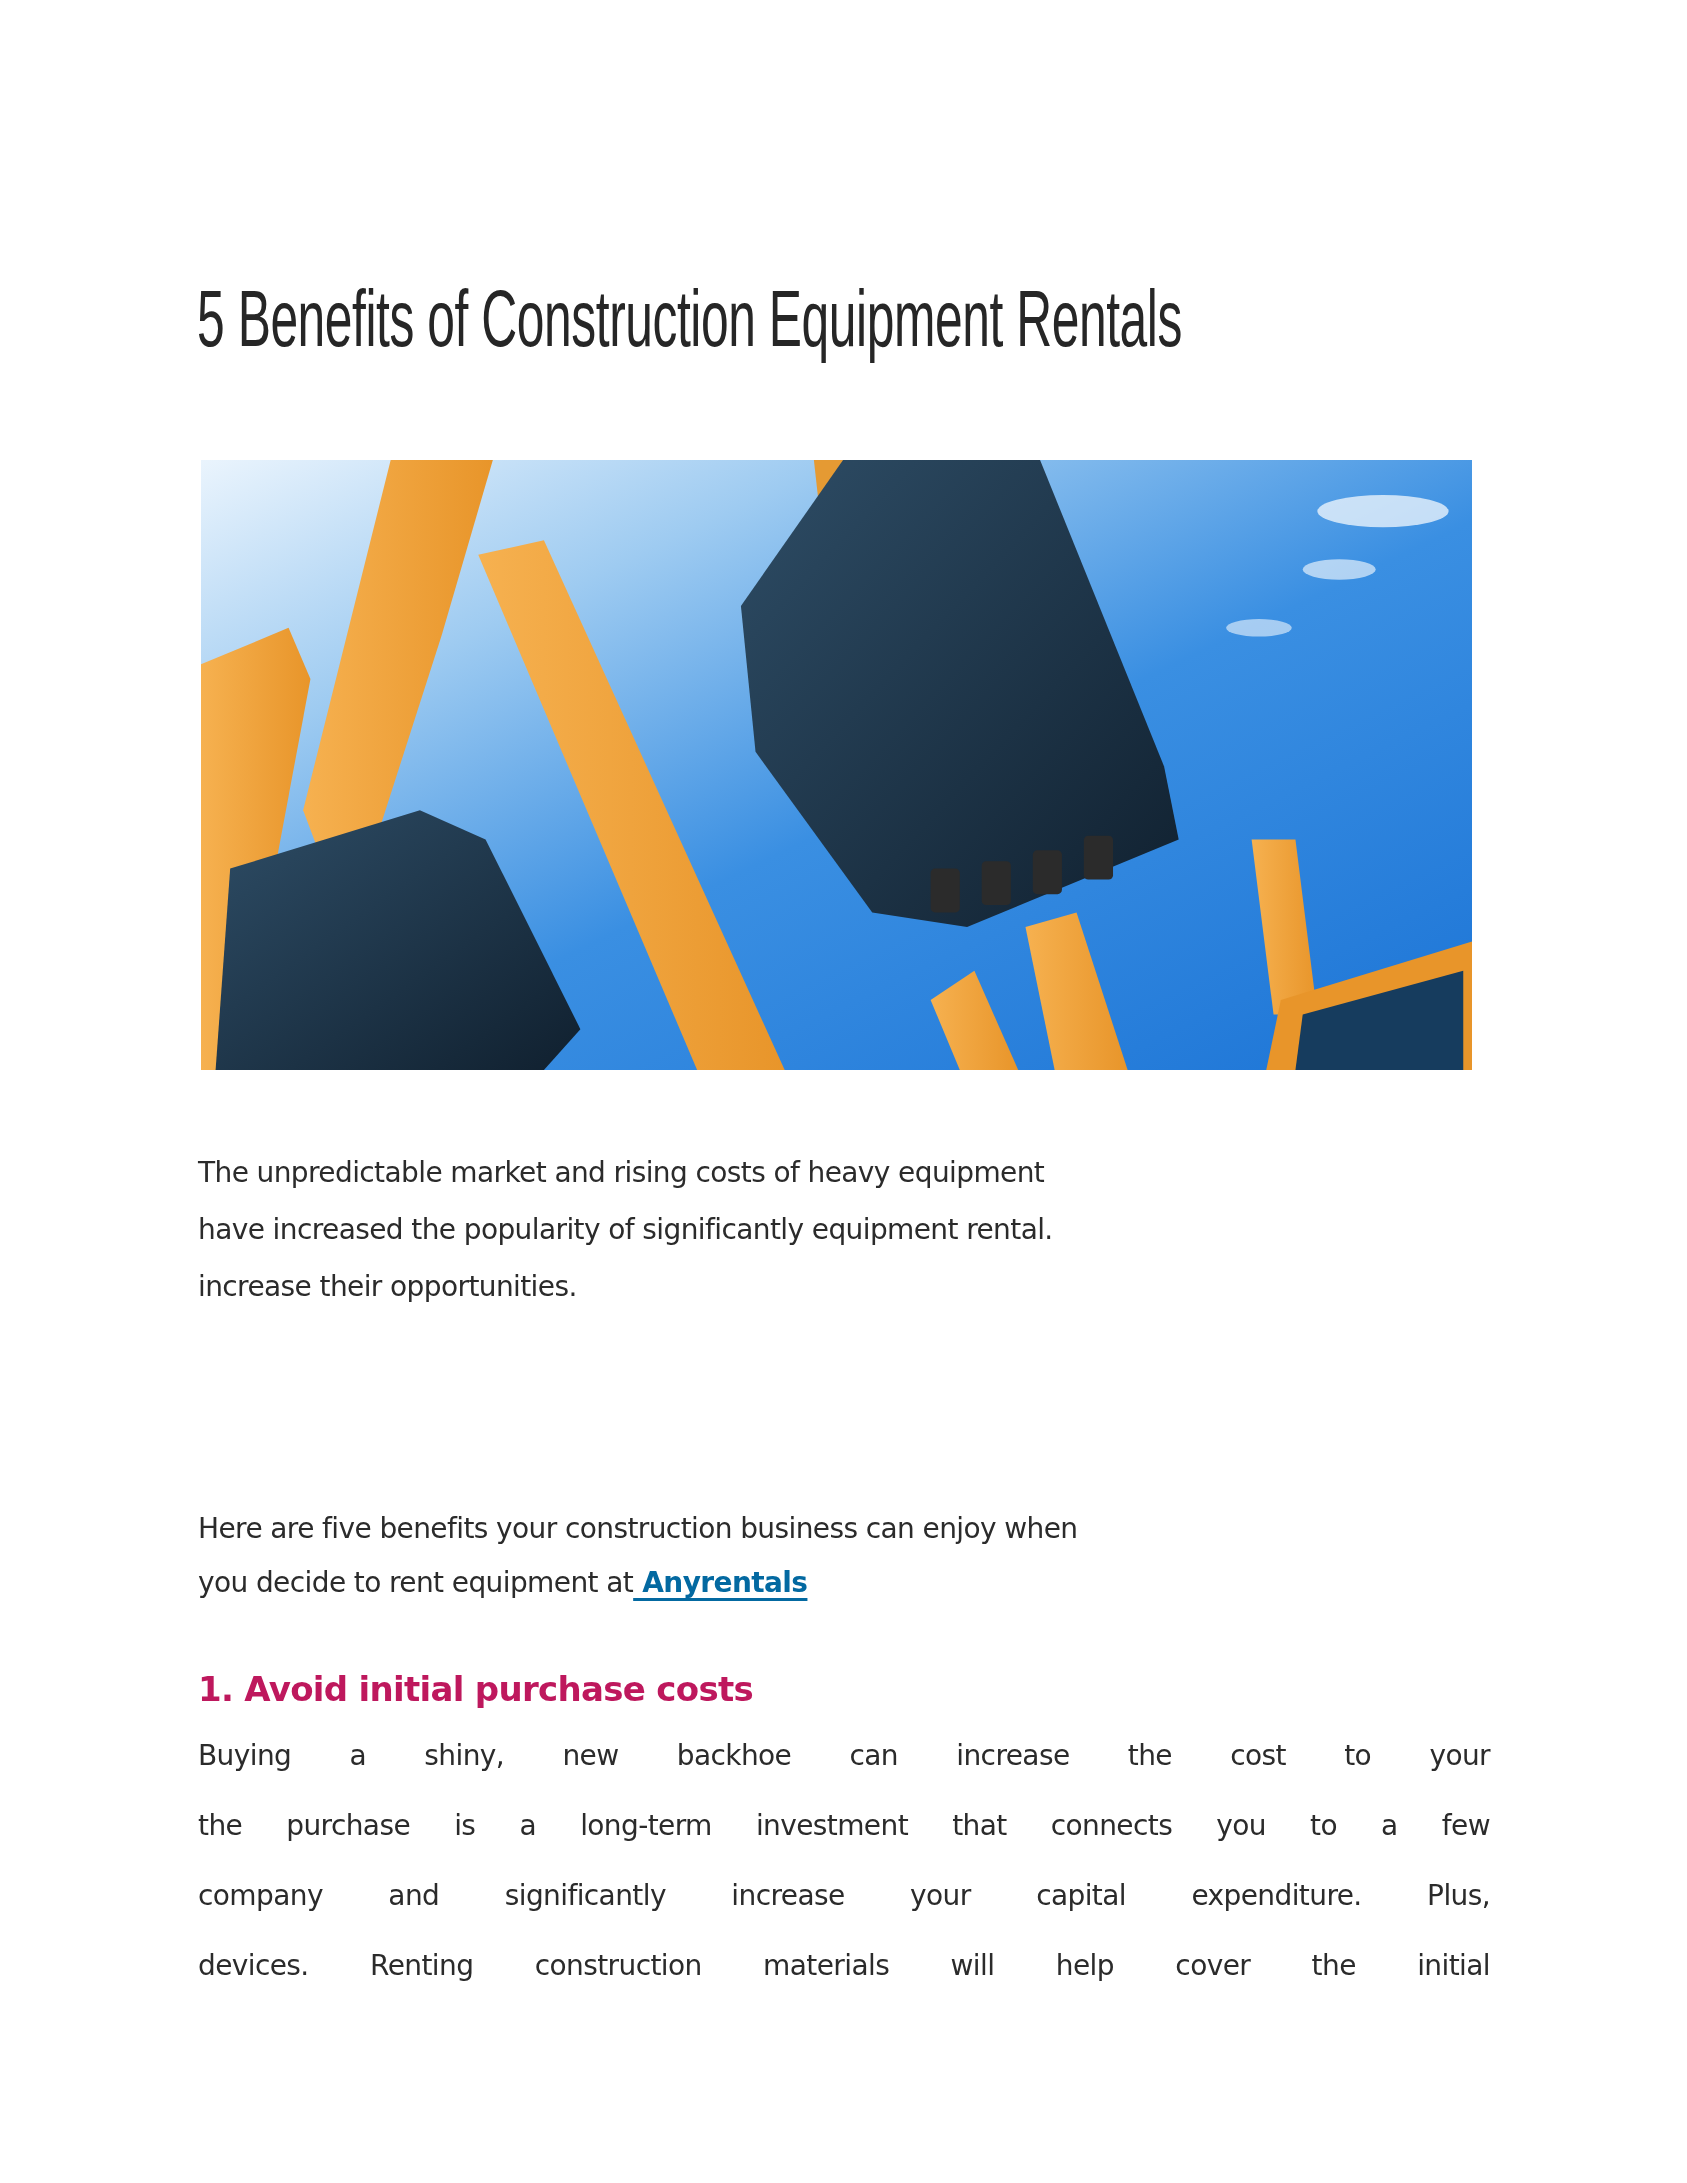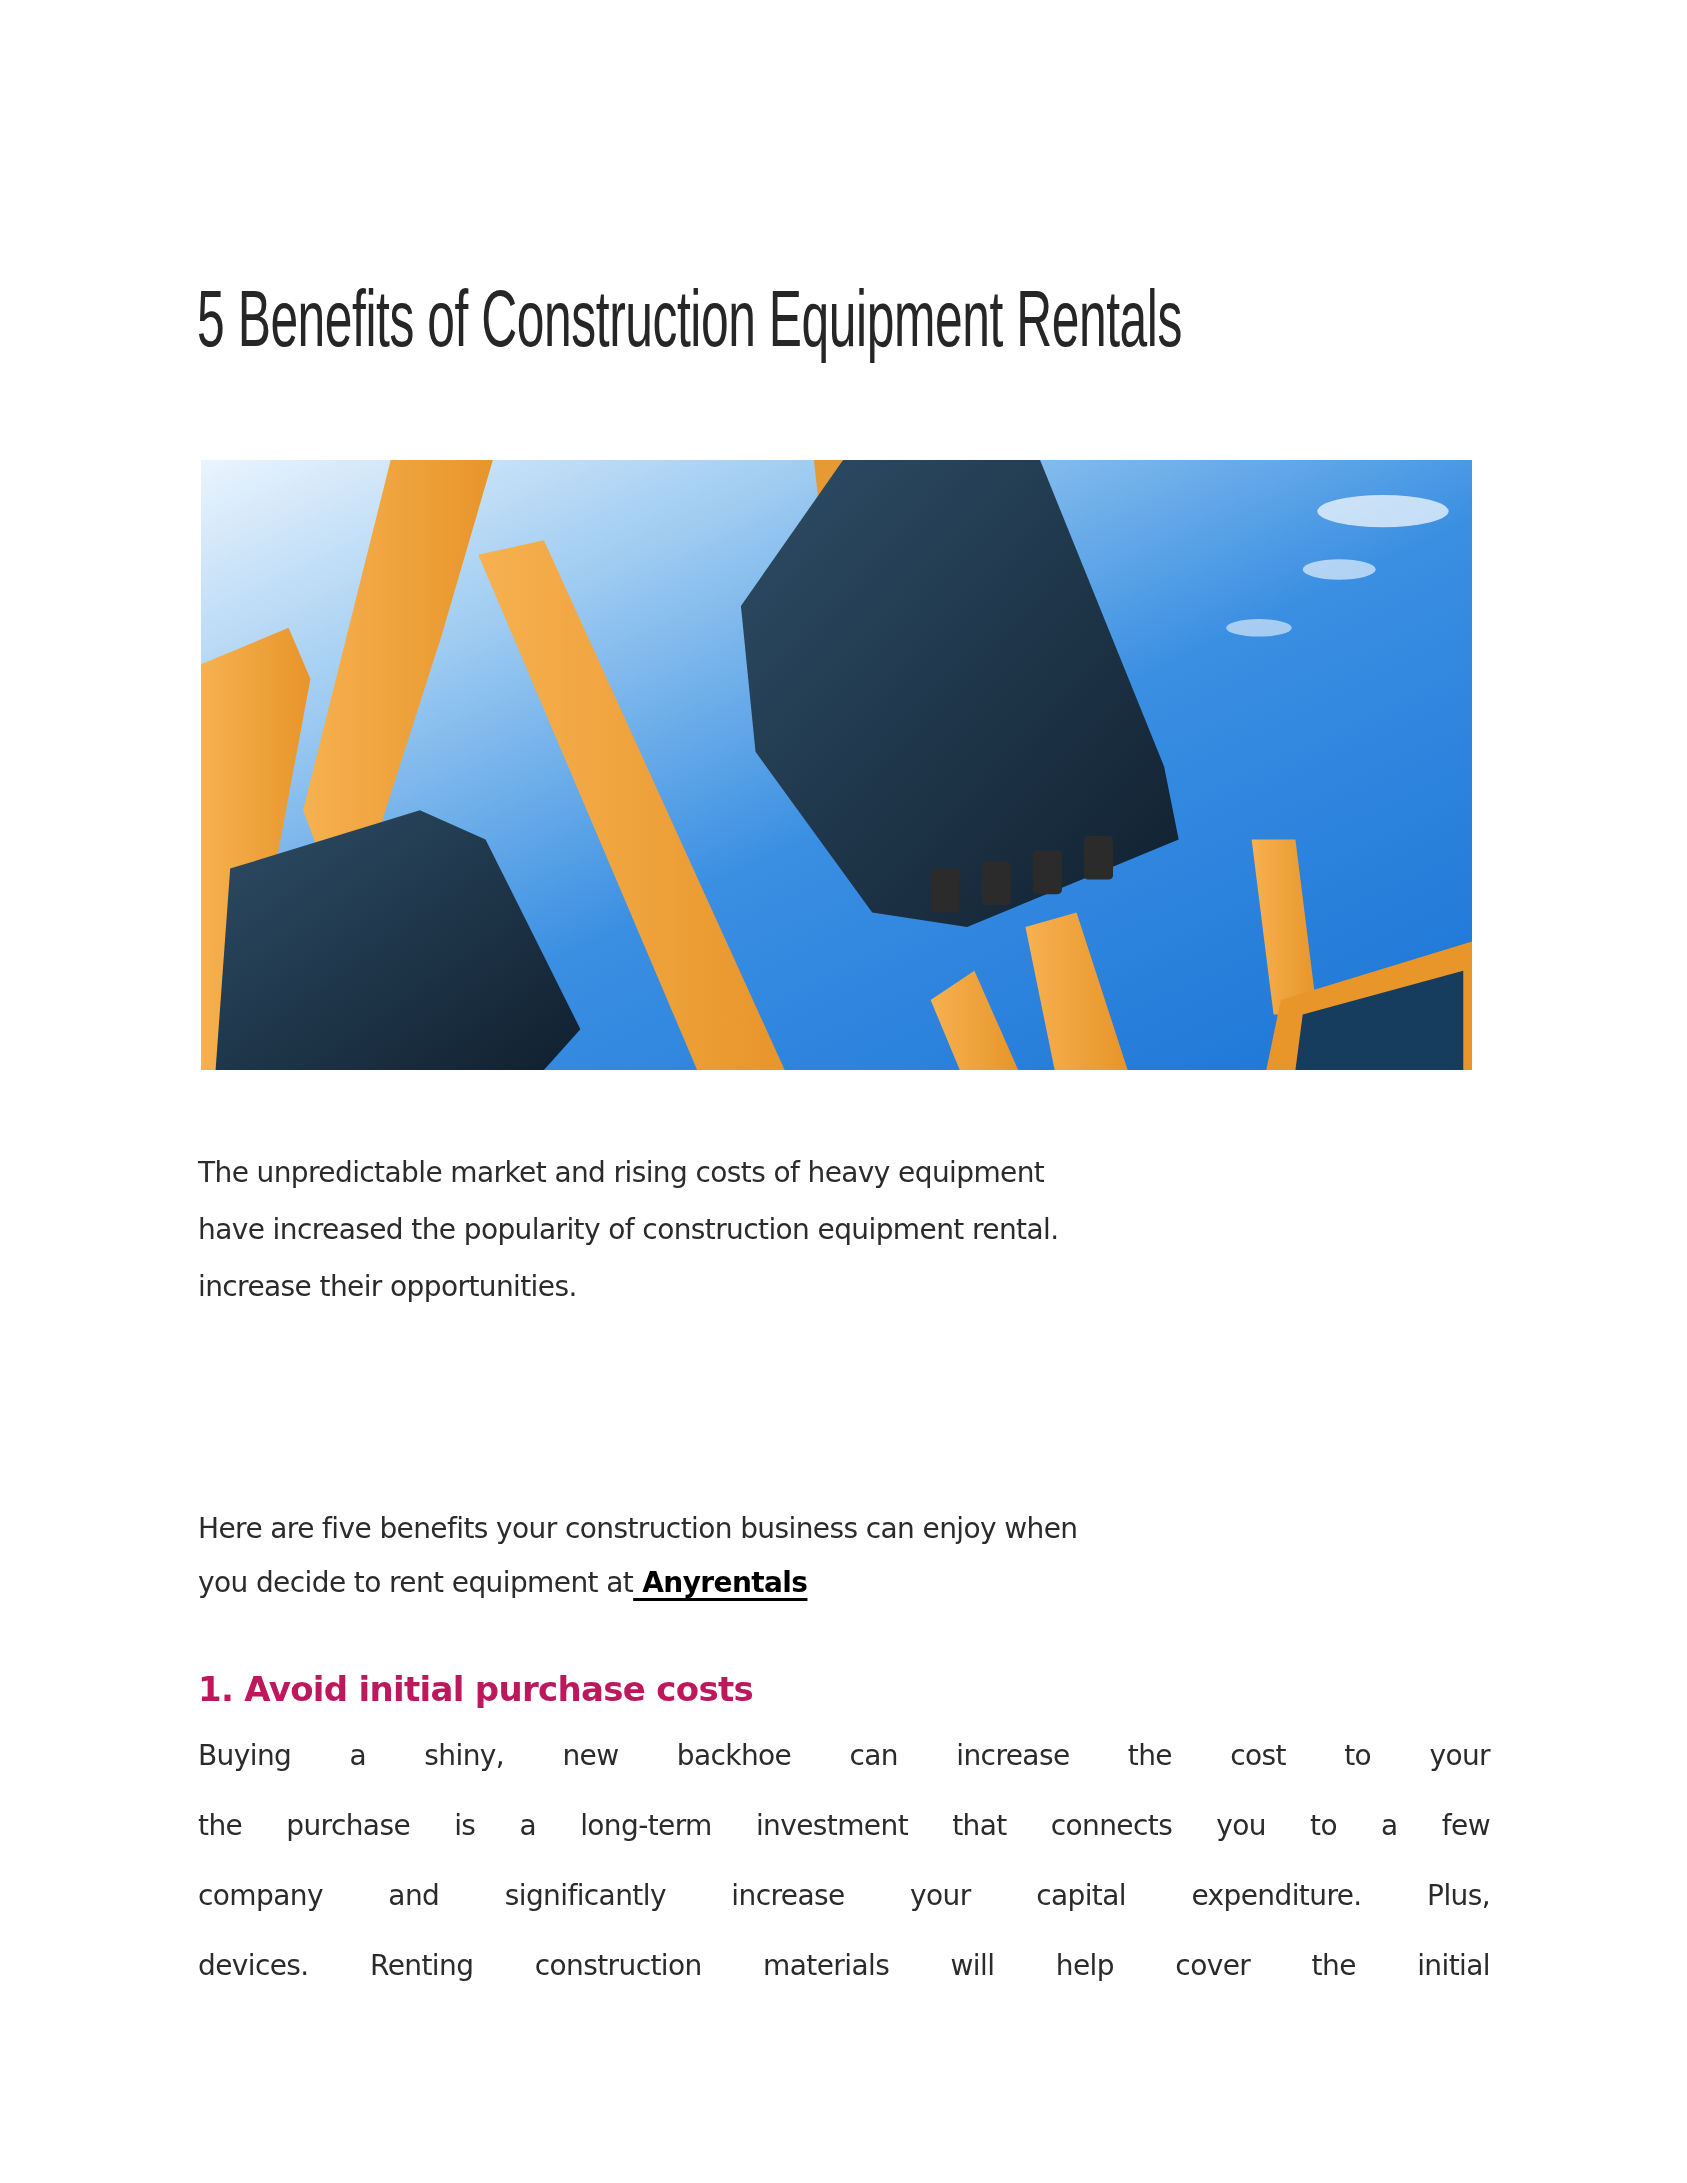--- a/index.html
+++ b/index.html
@@ -26,21 +26,21 @@
     font-family: "DejaVu Sans", sans-serif; font-weight: normal;
     font-size: 28px; color: #2b2b2b; margin: 0;
     letter-spacing: -0.6px;
   }
   .p1 { top: 1144px; line-height: 57px; }
   .p2 { top: 1502px; line-height: 54px; }
   .p3 { top: 1713px; line-height: 54px; text-align: justify; text-align-last: justify; }
   .line { display: block; white-space: nowrap; }
   .justify-line { display: block; text-align: justify; text-align-last: justify; white-space: normal; margin-top: 16px; }
 
-  .link { color: #000000; font-weight: bold; text-decoration: underline; text-decoration-thickness: 2.9px; text-underline-offset: 5.8px; }
+  .link { color: #0369a1; font-weight: bold; text-decoration: underline; text-decoration-thickness: 2.9px; text-underline-offset: 5.8px; }
 
   .heading {
     position: absolute; left: 198px; top: 1664px;
     font-family: "DejaVu Sans", sans-serif; font-weight: bold;
     font-size: 34px; line-height: 51px; color: #be185d; margin: 0; letter-spacing: -0.7px;
   }
 </style>
 </head>
 <body>
 
@@ -91,21 +91,21 @@
         <rect x="1210" y="515" width="40" height="60" rx="6"></rect>
       </g>
 
       <path d="M1480,740 L1742,660 L1742,836 L1460,836 Z" fill="#e8952a"></path>
       <path d="M1510,760 L1730,700 L1730,836 L1500,836 Z" fill="#163c5e"></path>
     </svg>
   </div>
 
   <p class="body-text p1">
     <span class="line">The unpredictable market and rising costs of heavy equipment</span>
-    <span class="line">have increased the popularity of construction equipment rental.</span>
+    <span class="line">have increased the popularity of significantly equipment rental.</span>
     <span class="line">increase their opportunities.</span>
   </p>
 
   <p class="body-text p2">
     <span class="line">Here are five benefits your construction business can enjoy when</span>
     <span class="line"><span>you decide to rent equipment at</span><a class="link" href="#"> Anyrentals</a></span>
   </p>
 
   <h2 class="heading">1. Avoid initial purchase costs</h2>
 

